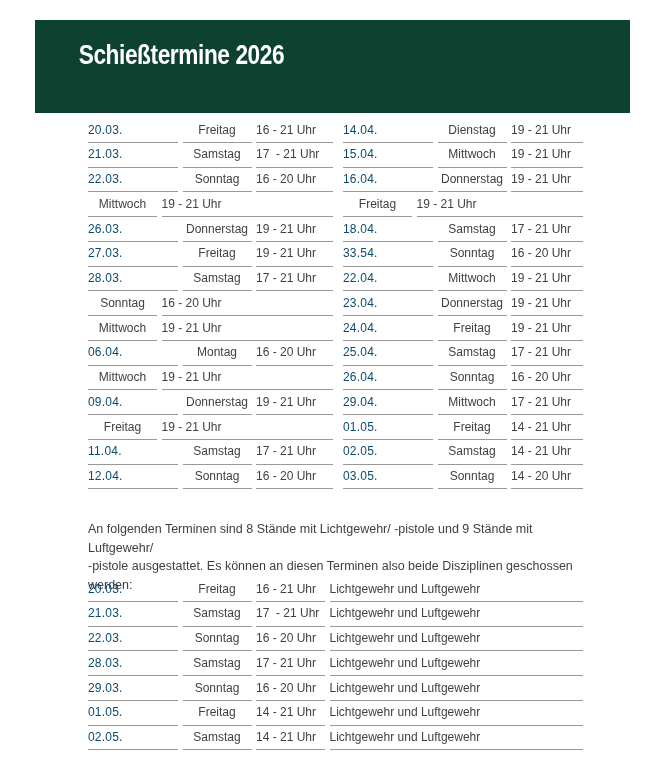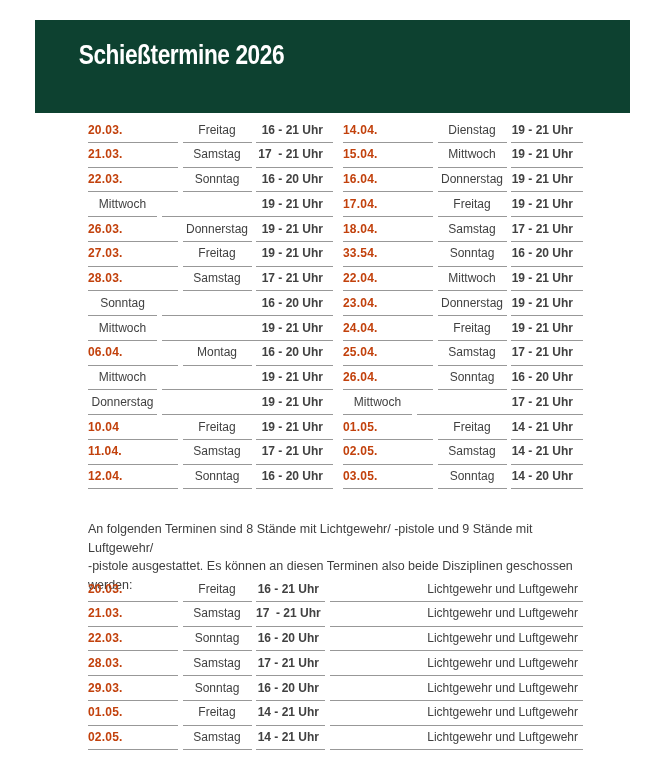--- a/index.html
+++ b/index.html
@@ -47,28 +47,28 @@
     height:100%;
     padding-top:4.5px;
     font-size:12px;
     color:#414141;
     border-bottom:1.5px solid #989898;
     white-space:pre;
     overflow:hidden;
   }
   .cell-date {
     width:90px;
-    font-weight:bold;
-    color:#c2410c;
+    font-weight:normal;
+    color:#0c4a6e;
     letter-spacing:0.2px;
   }
   .cell-day  { width:69px;text-align:center; }
-  .cell-time { flex:1; text-align:right; padding-right:10px;font-weight:bold; }
+  .cell-time { flex:1; padding-right:10px; }
   #table-combined .cell-time { flex:none; width:69px; padding-right:6px; }
-  .cell-disc { flex:1; text-align:right; padding-right:5px; }
+  .cell-disc { flex:1; padding-right:5px; }
 
   
   .note {
     position:absolute;
     left:88px; top:513px;
     width:500px;
     font-size:12.5px;
     line-height:18.5px;
     color:#3e3e3e;
     white-space:pre-line;
@@ -139,26 +139,26 @@
     <div class="cell cell-day">Montag</div>
     <div class="cell cell-time">16 - 20 Uhr</div>
   </div>
 
   <div class="row">
     <div class="cell cell-day">Mittwoch</div>
     <div class="cell cell-time">19 - 21 Uhr</div>
   </div>
 
   <div class="row">
+    <div class="cell cell-date">09.04.</div>
     <div class="cell cell-day">Donnerstag</div>
     <div class="cell cell-time">19 - 21 Uhr</div>
   </div>
 
   <div class="row">
-    <div class="cell cell-date">10.04</div>
     <div class="cell cell-day">Freitag</div>
     <div class="cell cell-time">19 - 21 Uhr</div>
   </div>
 
   <div class="row">
     <div class="cell cell-date">11.04.</div>
     <div class="cell cell-day">Samstag</div>
     <div class="cell cell-time">17 - 21 Uhr</div>
   </div>
 
@@ -182,21 +182,20 @@
     <div class="cell cell-time">19 - 21 Uhr</div>
   </div>
 
   <div class="row">
     <div class="cell cell-date">16.04.</div>
     <div class="cell cell-day">Donnerstag</div>
     <div class="cell cell-time">19 - 21 Uhr</div>
   </div>
 
   <div class="row">
-    <div class="cell cell-date">17.04.</div>
     <div class="cell cell-day">Freitag</div>
     <div class="cell cell-time">19 - 21 Uhr</div>
   </div>
 
   <div class="row">
     <div class="cell cell-date">18.04.</div>
     <div class="cell cell-day">Samstag</div>
     <div class="cell cell-time">17 - 21 Uhr</div>
   </div>
 
@@ -230,20 +229,21 @@
     <div class="cell cell-time">17 - 21 Uhr</div>
   </div>
 
   <div class="row">
     <div class="cell cell-date">26.04.</div>
     <div class="cell cell-day">Sonntag</div>
     <div class="cell cell-time">16 - 20 Uhr</div>
   </div>
 
   <div class="row">
+    <div class="cell cell-date">29.04.</div>
     <div class="cell cell-day">Mittwoch</div>
     <div class="cell cell-time">17 - 21 Uhr</div>
   </div>
 
   <div class="row">
     <div class="cell cell-date">01.05.</div>
     <div class="cell cell-day">Freitag</div>
     <div class="cell cell-time">14 - 21 Uhr</div>
   </div>
 

